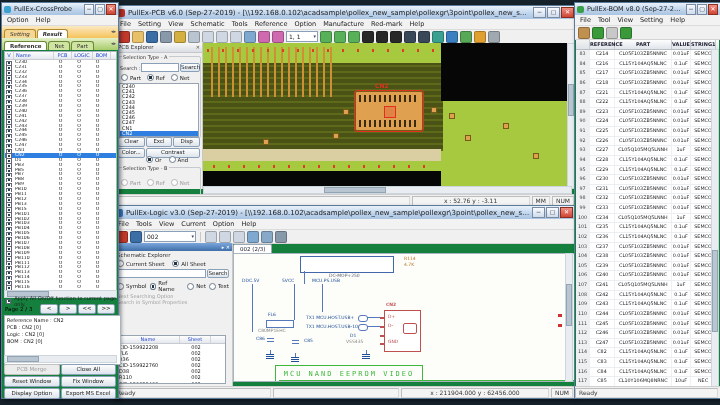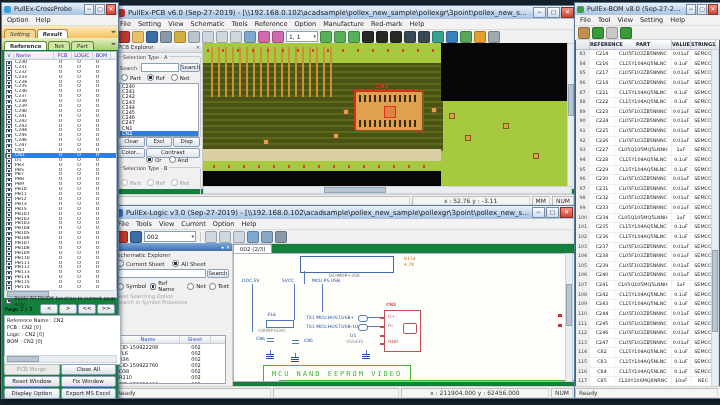--- a/index.html
+++ b/index.html
@@ -121,21 +121,21 @@
   .sch.orange{color:#c07828;}
   .sch.red{color:#c05050;}
   .wire{position:absolute;background:#5577bb;}
   .schbox{position:absolute;border:1px solid #5577bb;background:#fff;}
   .pill{position:absolute;width:8px;height:5px;border:1px solid #5577bb;border-radius:3px;background:#fff;}
   .gnd{position:absolute;width:8px;height:5px;background:linear-gradient(#20509a 0 1px,transparent 1px 2px,#20509a 2px 3px,transparent 3px 4px,#20509a 4px 5px);}
   .gnd:before{content:"";position:absolute;left:50%;top:-4px;width:1px;height:4px;background:#5577bb;}
   #lg-conn{position:absolute;left:150px;top:56px;width:35px;height:40px;border:1.5px solid #c05050;background:#fff;}
   #lg-conn .inner{position:absolute;right:3px;top:12px;width:12px;height:9px;border:1px solid #c05050;border-radius:2px;}
   .redstub{position:absolute;width:5px;height:2px;background:#c05050;}
-  #lg-green{position:absolute;left:29px;top:111px;width:146px;height:15px;border:1px solid #3db83d;
+  #lg-green{position:absolute;left:41px;top:111px;width:146px;height:15px;border:1px solid #3db83d;
      color:#3db83d;font-family:"DejaVu Sans Mono","Liberation Mono",monospace;font-size:7px;letter-spacing:2px;
      display:flex;align-items:center;justify-content:center;}
   .redmark{position:absolute;width:4px;height:3px;background:#d03030;}
 
   
   #win-bom{left:574px;top:2px;width:145px;height:395px;z-index:25;}
   #bom-grid{position:absolute;left:1px;top:37px;right:1px;bottom:11px;background:#fff;overflow:hidden;}
   .bom-h{display:flex;height:9px;line-height:9px;background:linear-gradient(#fdfdfd,#e0e5eb);border-bottom:1px solid #b8bec6;
      font-size:5px;color:#223;font-weight:bold;text-align:center;}
   .bom-h span{border-right:1px solid #c6ccd4;}

